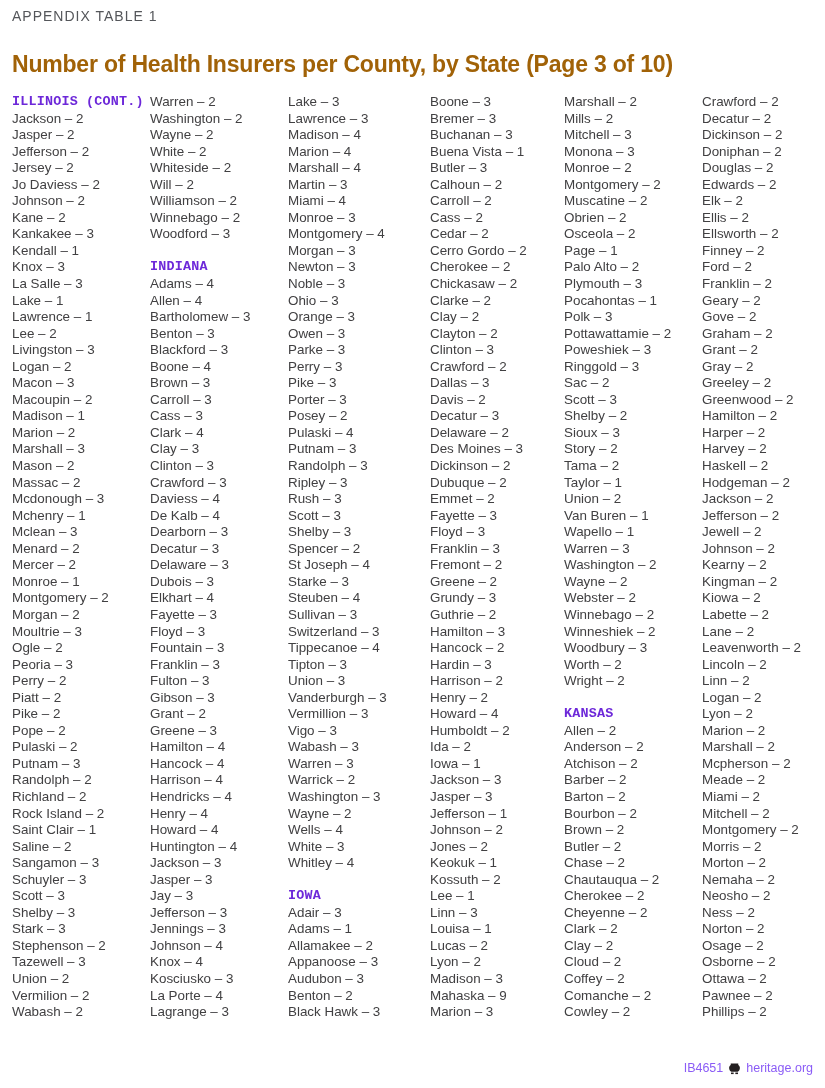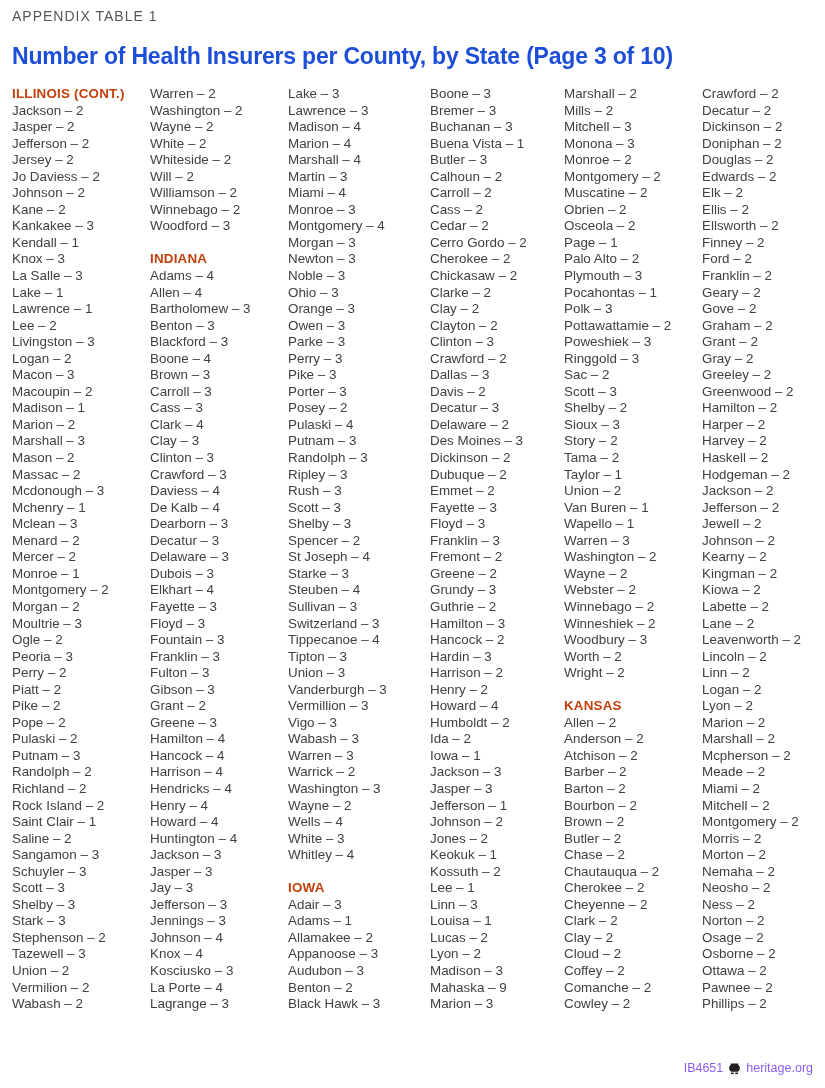--- a/index.html
+++ b/index.html
@@ -12,46 +12,47 @@
     overflow: hidden;
   }
   .page { padding: 8px 10px 0 12px; }
   .eyebrow {
     font-size: 14px;
     letter-spacing: 1px;
     color: #54565a;
     font-weight: 400;
   }
   .title {
-    margin-top: 19px;
+    margin-top: 27px;
     font-size: 23px;
     font-weight: bold;
-    color: #1d4ed8;
+    color: #a16207;
     letter-spacing: -0.2px;
   }
   .columns {
     display: grid;
     grid-template-columns: 138px 138px 142px 134px 138px 1fr;
     column-gap: 0px;
     margin-top: 16px;
   }
   .col { min-width: 0; }
   .entry {
     font-size: 13.4px;
     line-height: 16.55px;
     white-space: nowrap;
     color: #414042;
   }
   .state-header {
     font-size: 13.4px;
     line-height: 16.55px;
     font-weight: bold;
-    color: #c2410c;
+    color: #6d28d9;
     letter-spacing: 0.2px;
     white-space: nowrap;
+    font-family: Liberation Mono, monospace;
   }
   .state-header:not(:first-child) { margin-top: 16.55px; }
   .footer {
     position: absolute;
     right: 12px;
     bottom: 13px;
     display: flex;
     align-items: center;
     gap: 5px;
     font-size: 12.5px;

